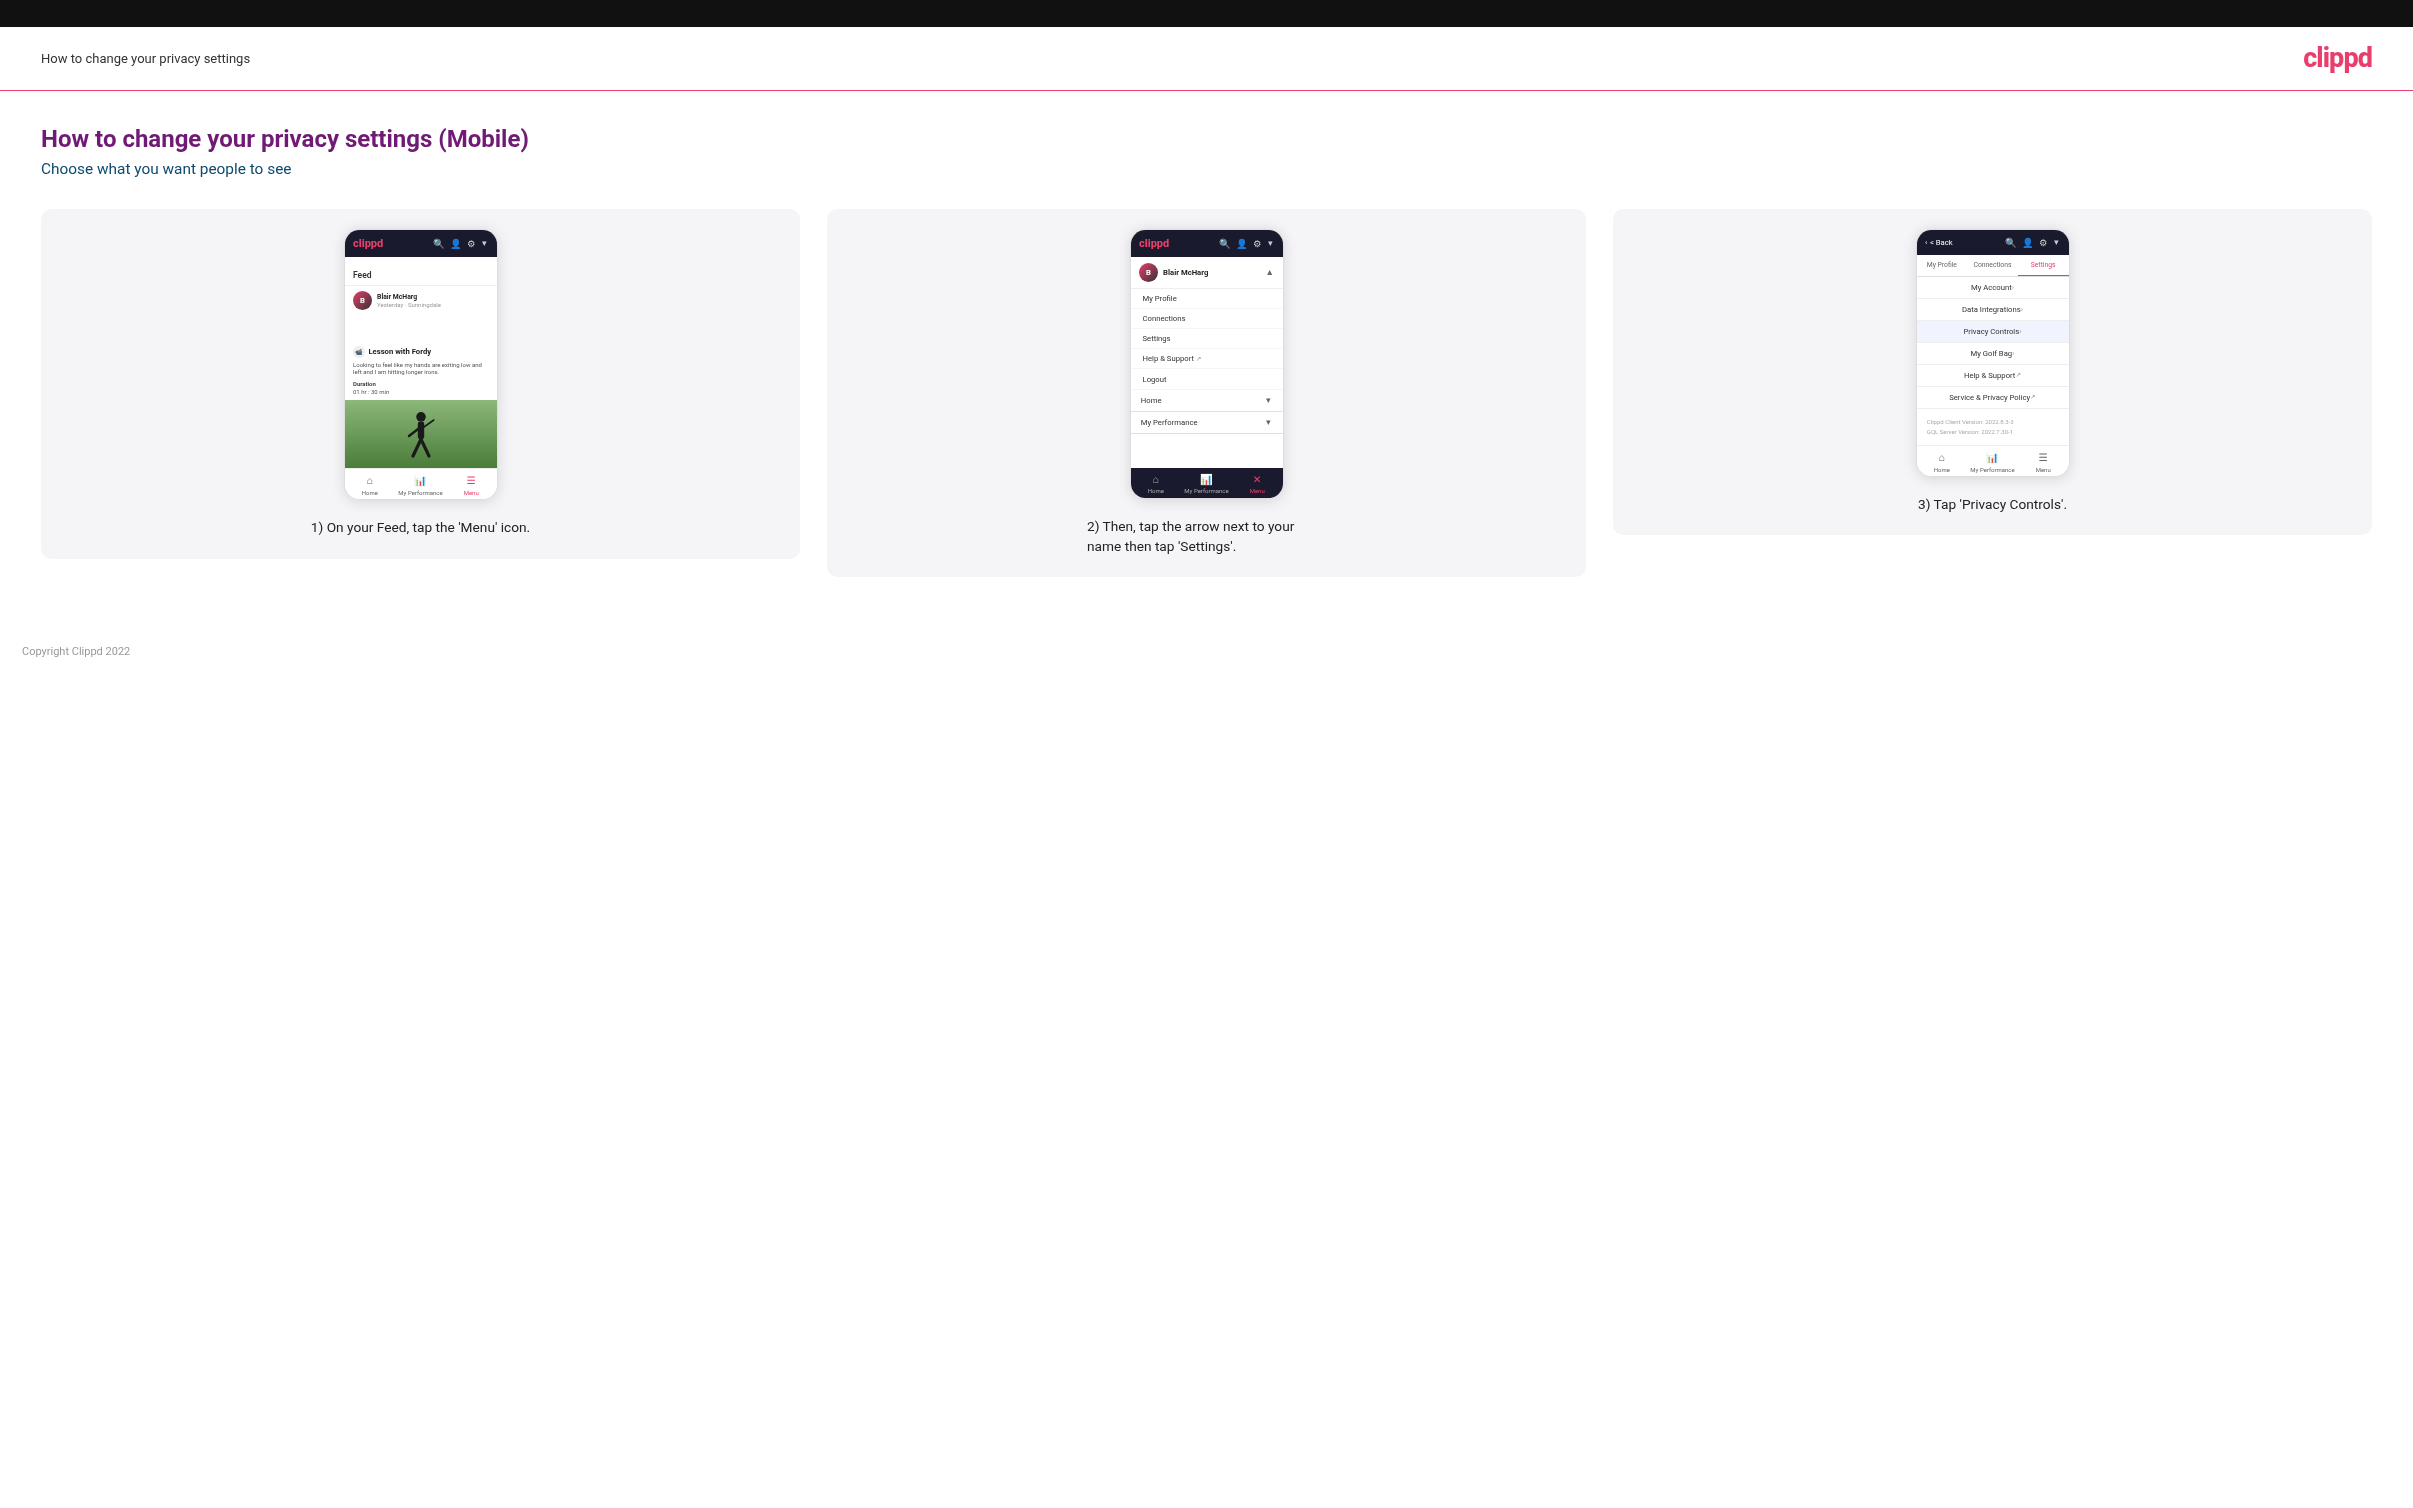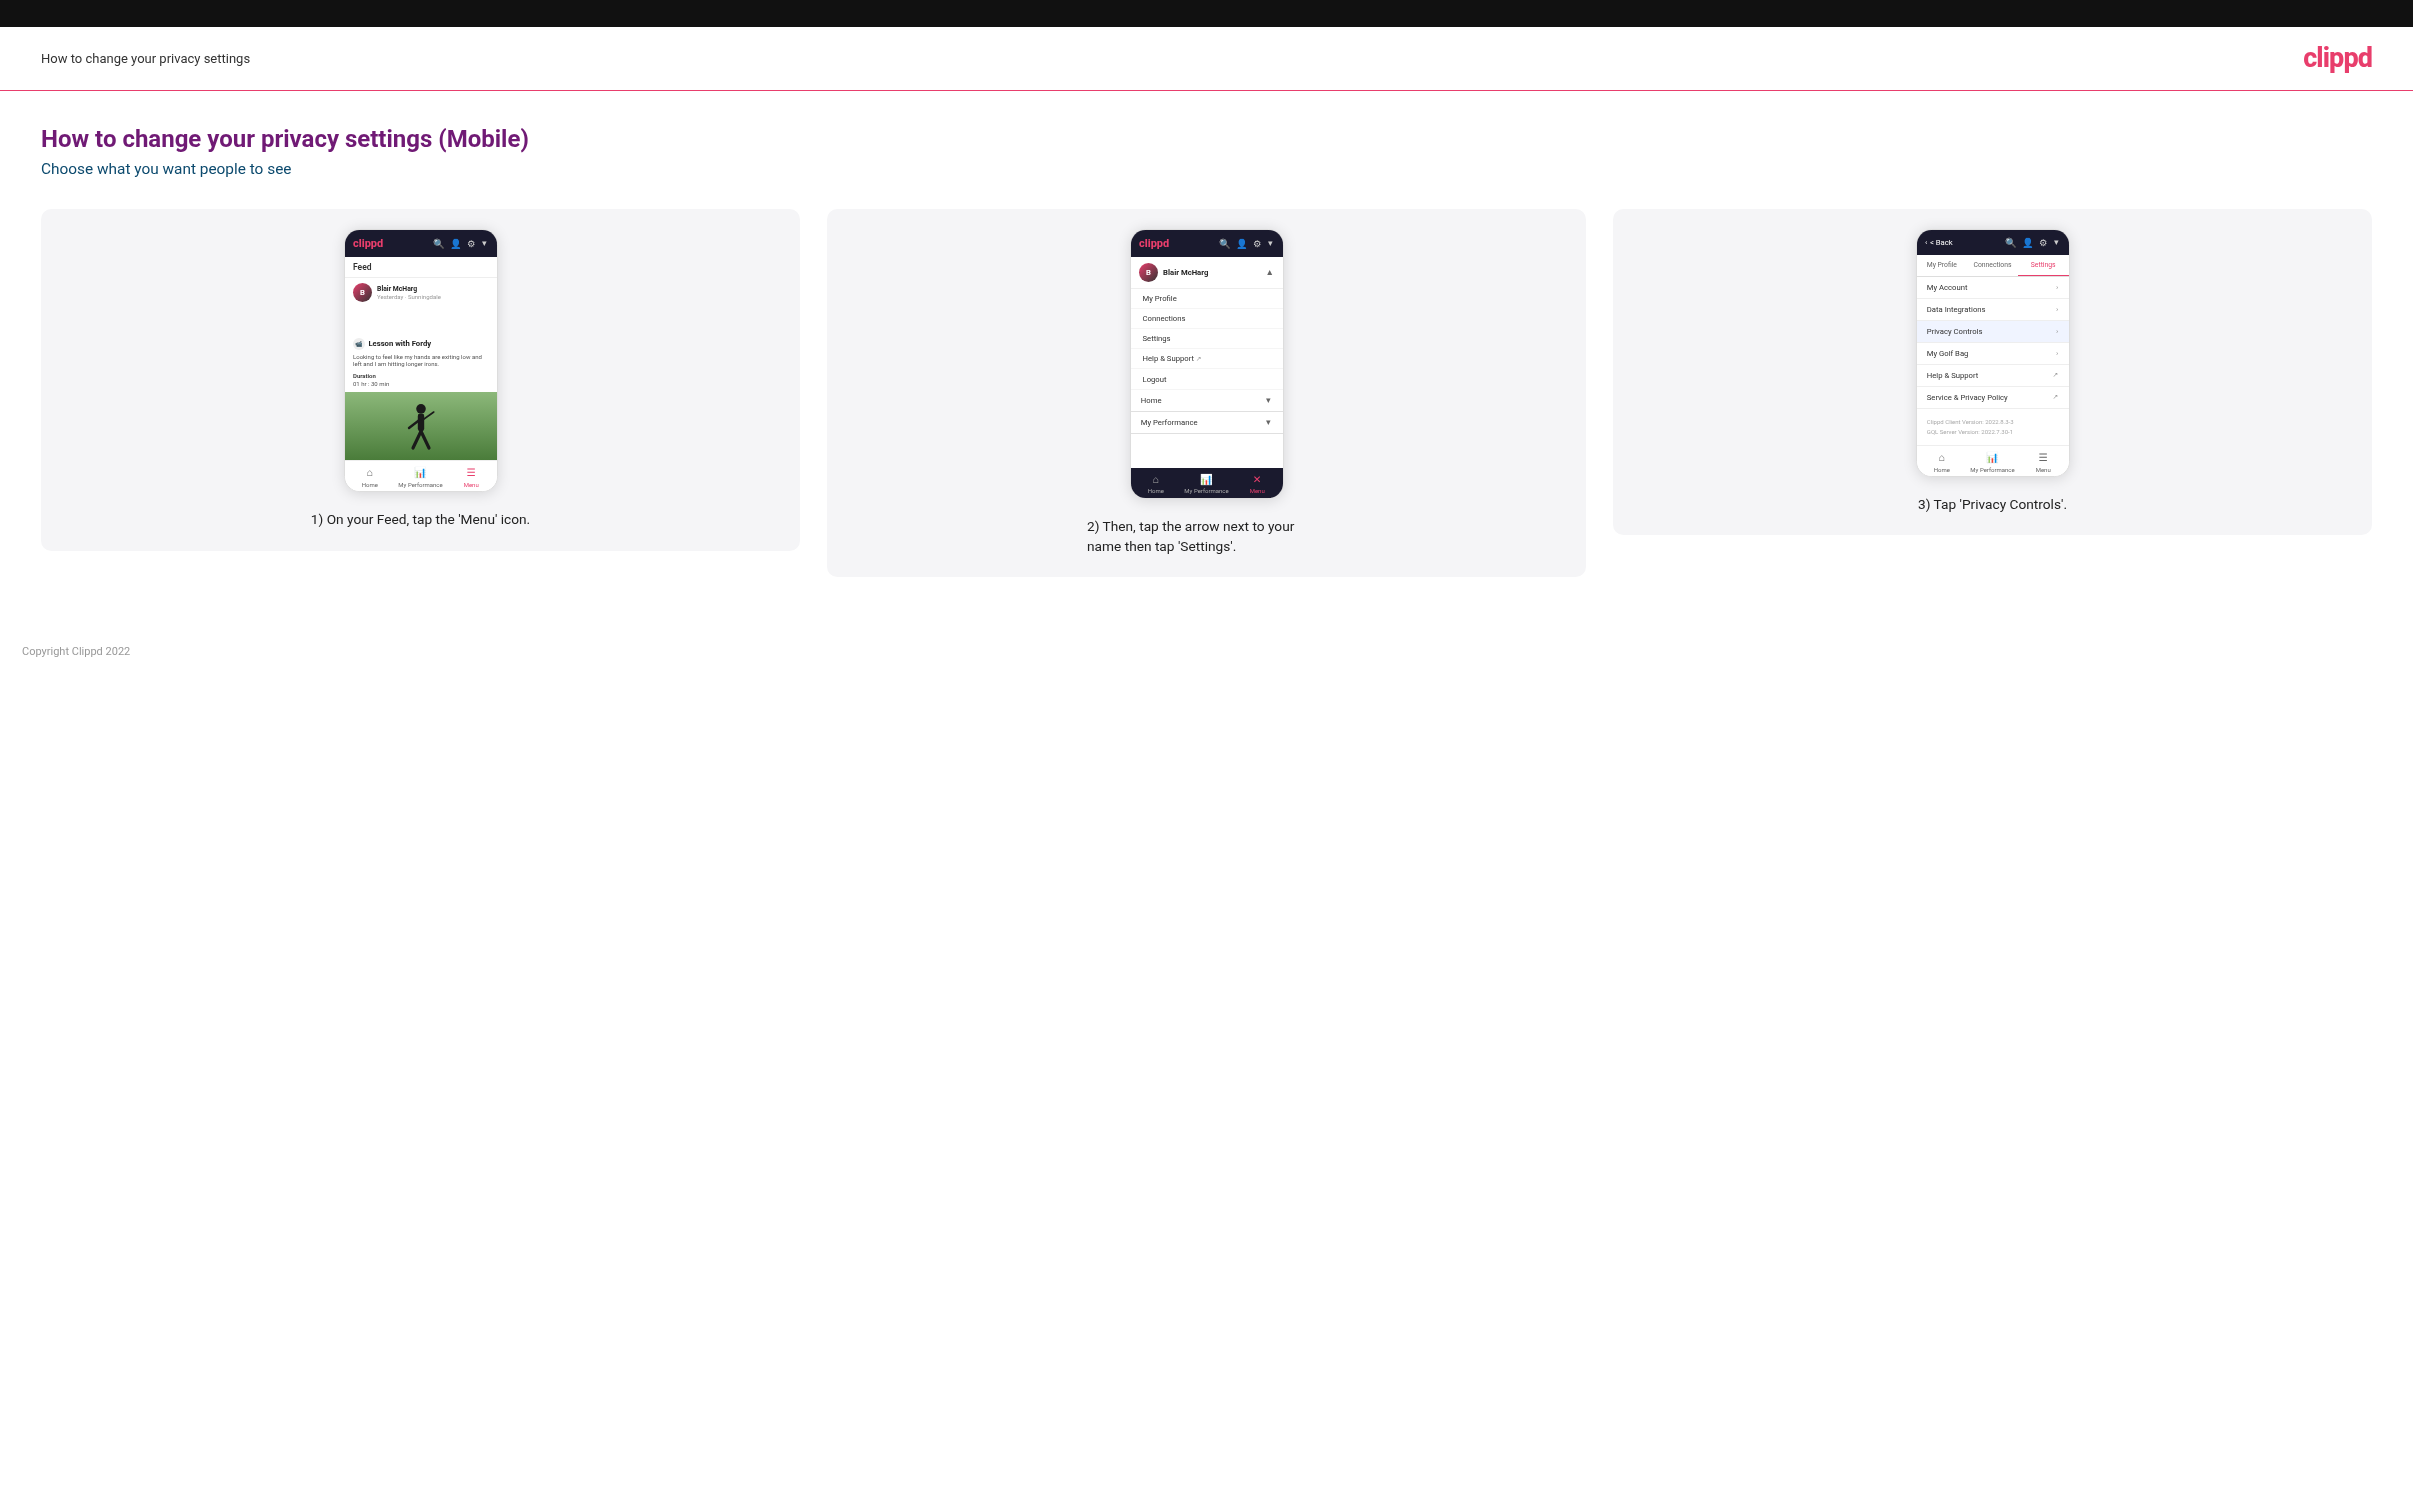--- a/index.html
+++ b/index.html
@@ -98,20 +98,21 @@
       align-items: center;
     }
 
     
     .feed-tab {
       padding: 5.1px 8.5px;
       font-size: 8.5px;
       color: #333;
       border-bottom: 0.9px solid #eee;
       font-weight: 600;
+      margin-top: 8px;
     }
     .feed-post {
       padding: 5.1px 8.5px;
     }
     .feed-user-row {
       display: flex;
       align-items: center;
       gap: 5.1px;
       margin-bottom: 3.4px;
     }
@@ -273,21 +274,21 @@
       color: #666;
       border-bottom: 1.7px solid transparent;
     }
     .settings-tab.active {
       color: #e83e6c;
       border-bottom: 1.7px solid #e83e6c;
     }
     .settings-list-item {
       display: flex;
       align-items: center;
-      justify-content: space-between;
+      justify-content: center;
       padding: 6px 10.3px;
       font-size: 7.7px;
       color: #333;
       border-bottom: 0.9px solid #eee;
       background: #fff;
     }
     .settings-list-item.highlighted {
       background: #f0f4ff;
     }
     .settings-list-item .ext-icon {

